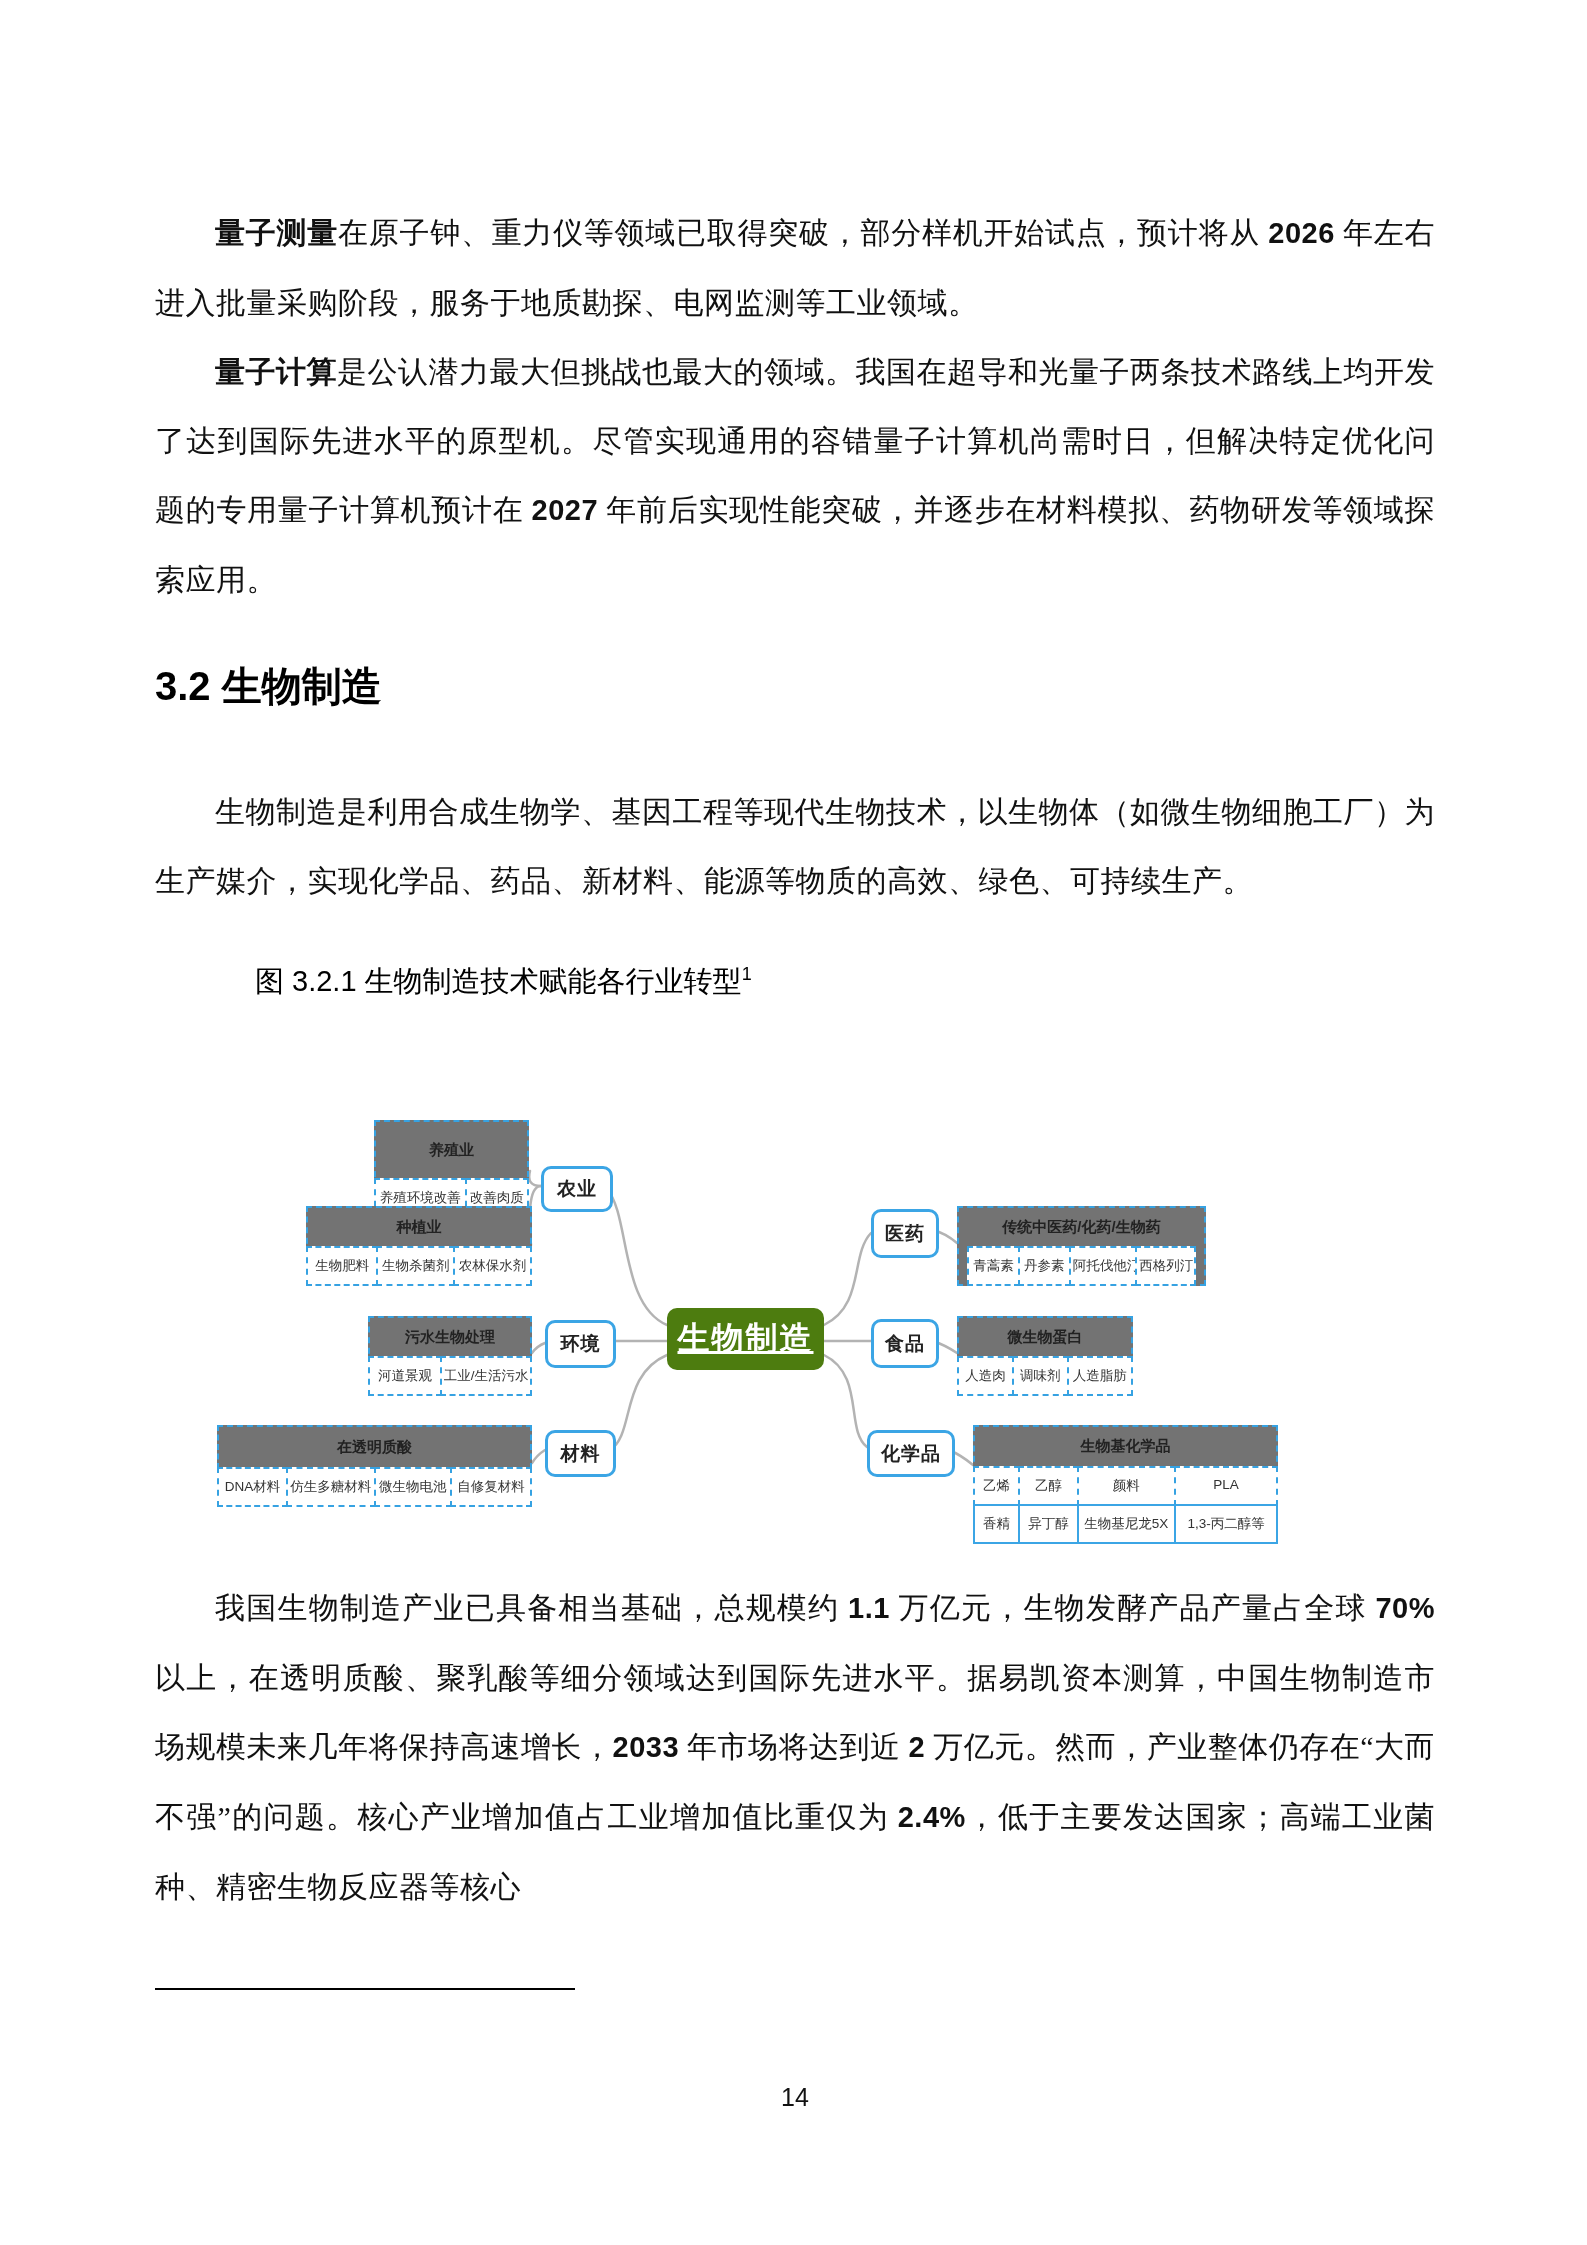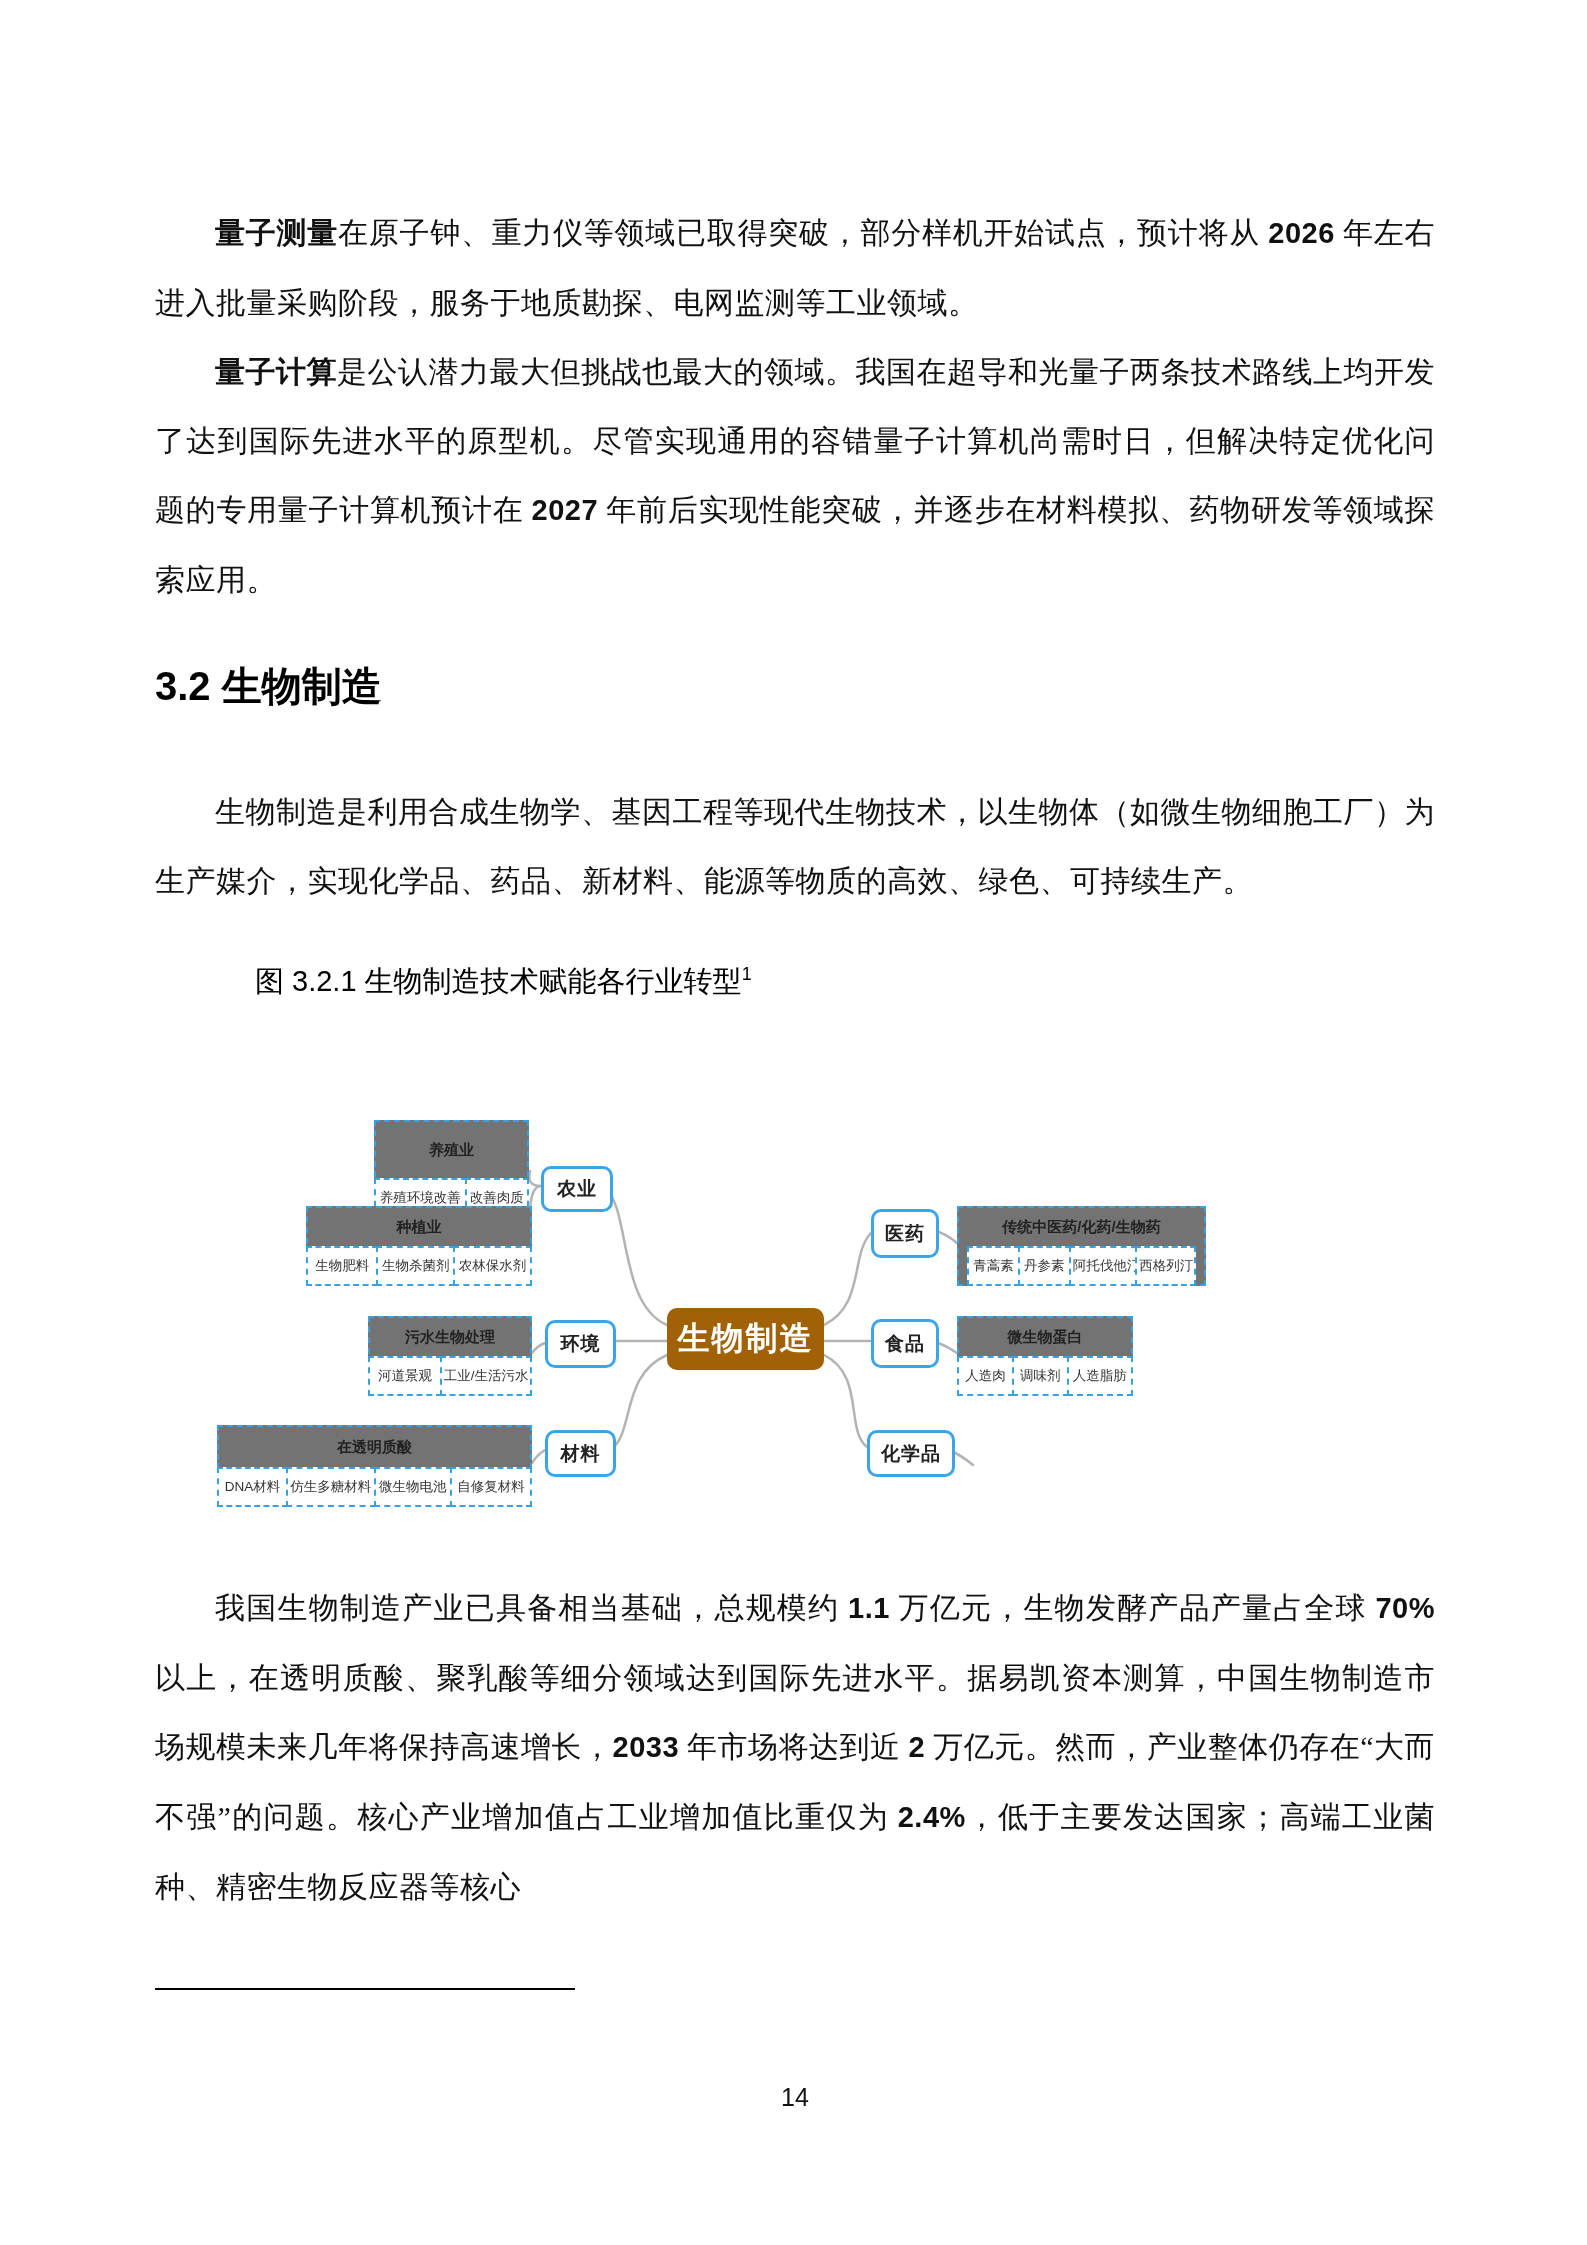--- a/index.html
+++ b/index.html
@@ -33,23 +33,23 @@
     font-family:"Liberation Sans",sans-serif;
   }
   .diagram svg.wires{position:absolute;left:0;top:0;z-index:0;}
   .mm-node{
     position:absolute;z-index:2;background:#fff;
     border:3px solid #3BA5E5;border-radius:10px;
     display:flex;align-items:center;justify-content:center;
     font-size:19px;font-weight:600;color:#222;letter-spacing:1px;
   }
   .mm-center{
-    position:absolute;z-index:2;background:#a16207;border-radius:10px;
+    position:absolute;z-index:2;background:#4d7c0f;border-radius:10px;
     display:flex;align-items:center;justify-content:center;
-    font-size:32px;font-weight:bold;color:#fff;letter-spacing:2px;
+    font-size:32px;font-weight:bold;color:#fff;letter-spacing:2px;text-decoration:underline;
   }
   .mm-group{
     position:absolute;z-index:1;background:#737373;
     border:2px dashed #36A2E2;
     display:flex;flex-direction:column;box-sizing:border-box;
   }
   .mm-title{
     flex:1;display:flex;align-items:center;justify-content:center;
     font-size:15px;font-weight:bold;color:#222;
   }
@@ -176,13 +176,28 @@
 
   <div class="mm-group" style="left:757px;top:211px;width:176px;height:80px;">
     <div class="mm-title">微生物蛋白</div>
     <div class="mm-row">
       <div class="mm-cell" style="flex:1;">人造肉</div>
       <div class="mm-cell" style="flex:1;">调味剂</div>
       <div class="mm-cell" style="flex:1.2;">人造脂肪</div>
     </div>
   </div>
 
+  <div class="mm-group" style="left:773px;top:320px;width:305px;height:119px;">
+    <div class="mm-title">生物基化学品</div>
+    <div class="mm-row">
+      <div class="mm-cell" style="flex:0.45;">乙烯</div>
+      <div class="mm-cell" style="flex:0.6;">乙醇</div>
+      <div class="mm-cell" style="flex:1.05;">颜料</div>
+      <div class="mm-cell" style="flex:1.1;">PLA</div>
+    </div>
+    <div class="mm-row">
+      <div class="mm-cell solid" style="flex:0.45;">香精</div>
+      <div class="mm-cell solid" style="flex:0.6;">异丁醇</div>
+      <div class="mm-cell solid" style="flex:1.05;">生物基尼龙5X</div>
+      <div class="mm-cell solid" style="flex:1.1;">1,3-丙二醇等</div>
+    </div>
+  </div>
 </div>
 
 </body></html>

